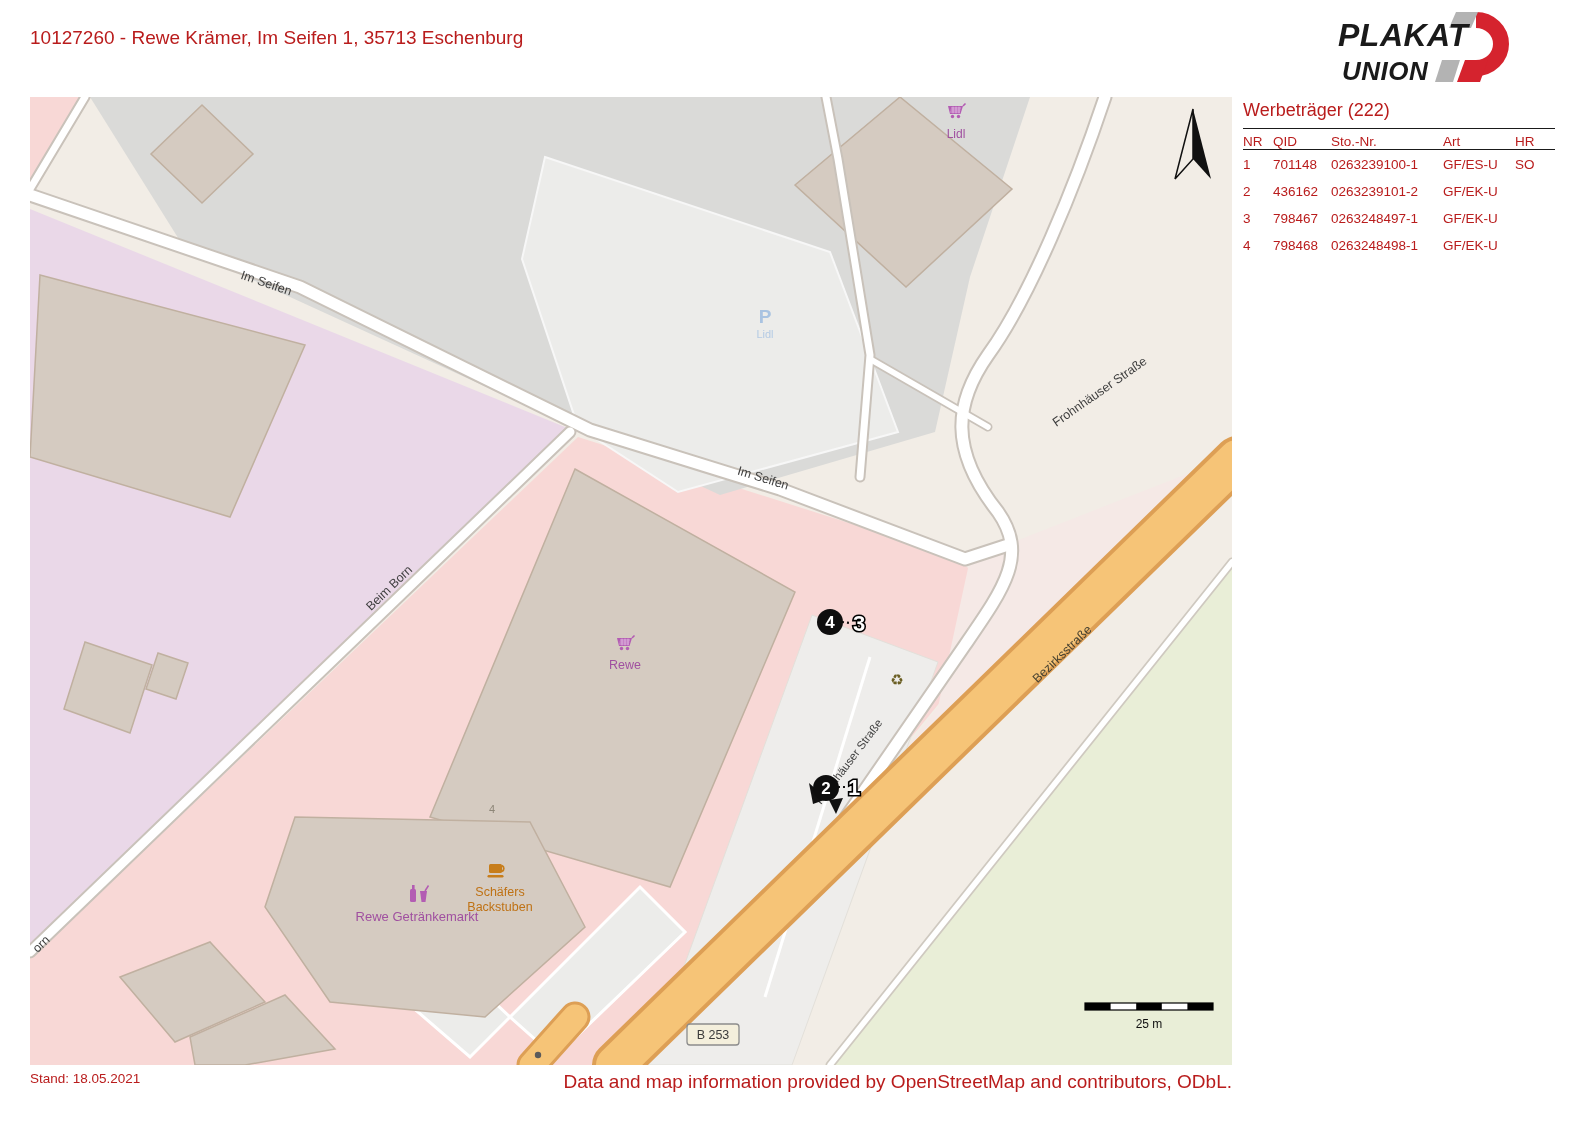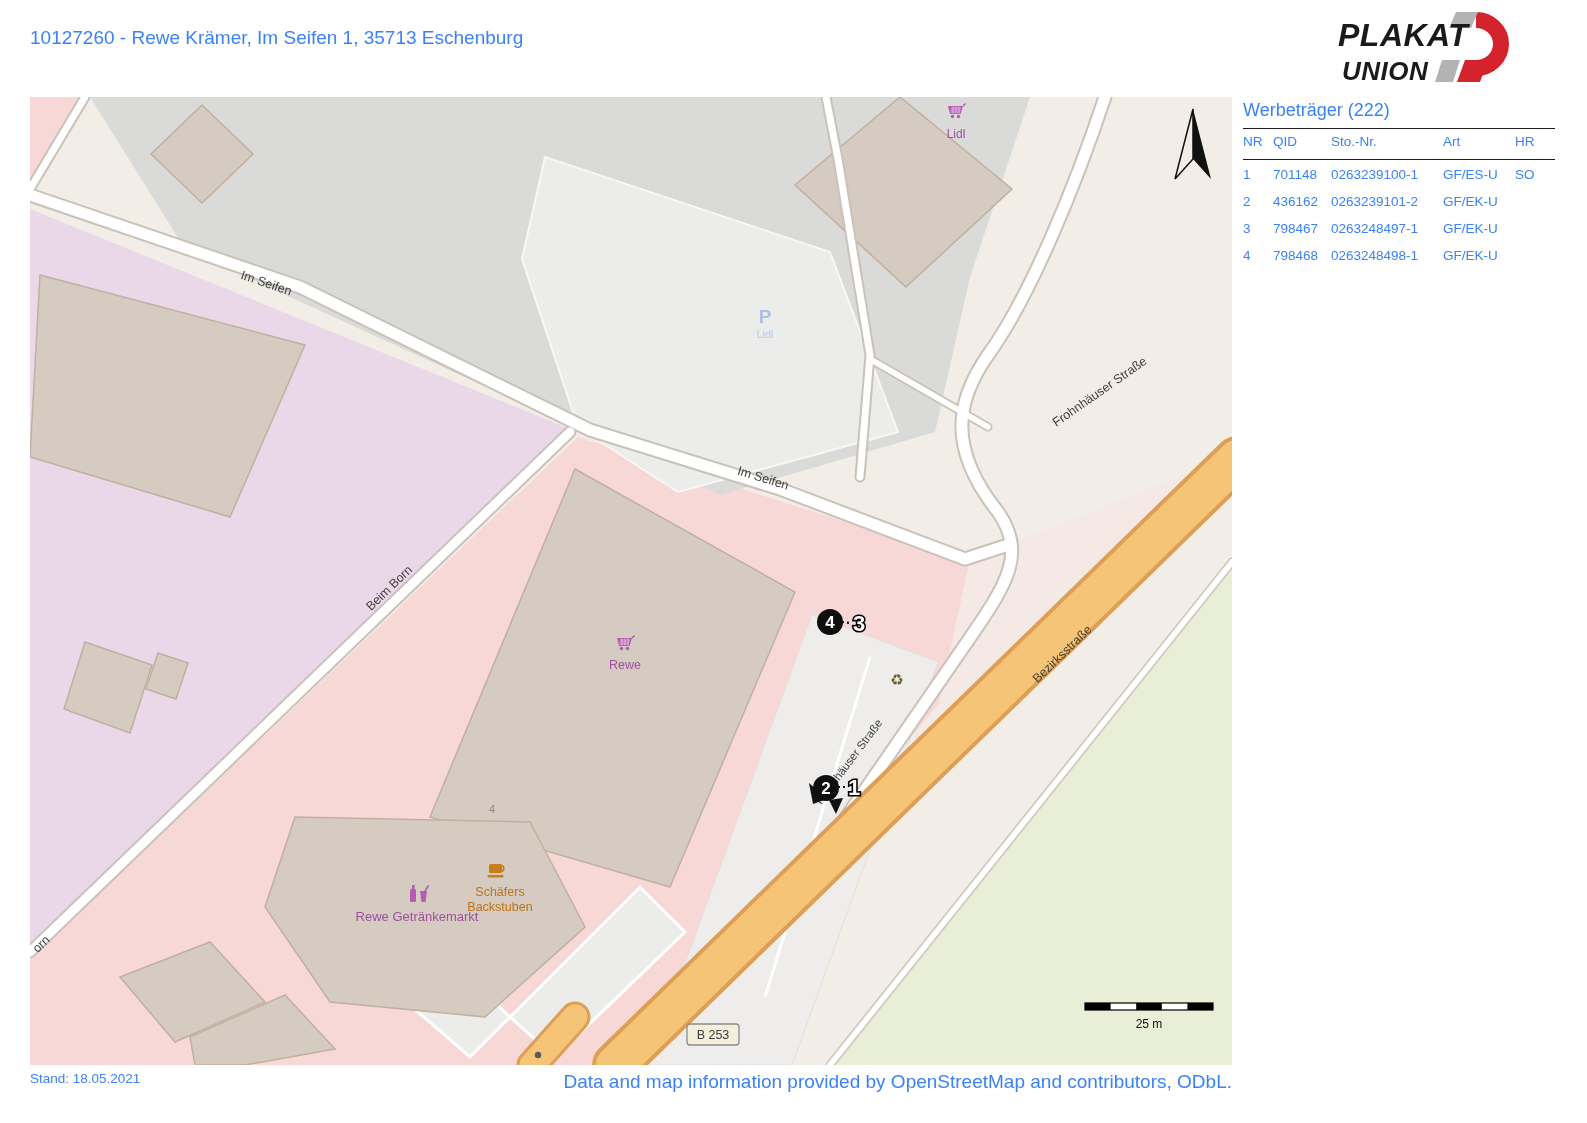--- a/index.html
+++ b/index.html
@@ -1,26 +1,26 @@
 <!DOCTYPE html>
 <html><head>
 <meta charset="utf-8">
 <style>
   html,body{margin:0;padding:0;background:#fff;}
   .page{position:relative;width:1587px;height:1123px;background:#ffffff;overflow:hidden;
-        font-family:"Liberation Sans", sans-serif;color:#3b82f6;border-radius:22px;}
+        font-family:"Liberation Sans", sans-serif;color:#b91c1c;border-radius:22px;}
   .hdr-line1{position:absolute;left:30px;top:27px;font-size:19px;white-space:nowrap;}
   .hdr-line2{position:absolute;left:30px;top:52px;font-size:19px;white-space:nowrap;}
   .logo{position:absolute;left:1338px;top:8px;}
   .map-wrap{position:absolute;left:30px;top:97px;width:1202px;height:968px;}
   .panel-title{position:absolute;left:1243px;top:100px;font-size:18px;text-align:right;}
   .wt-table{position:absolute;left:1243px;top:128px;width:312px;border-collapse:collapse;
             font-size:13.5px;}
   .wt-table th{font-weight:400;text-align:left;border-top:1.5px solid #1a1a1a;
-               border-bottom:1.5px solid #1a1a1a;padding:5px 0 10px 0;margin-left:34px;}
+               border-bottom:1.5px solid #1a1a1a;padding:5px 0 0 0;margin-left:34px;}
   .wt-table td{padding:7px 0 5px 0;}
   .foot-left{position:absolute;left:30px;top:1071px;font-size:13.5px;}
   .foot-right{position:absolute;right:355px;top:1071px;font-size:19px;}
   svg text{font-family:"Liberation Sans", sans-serif;}
 </style>
 </head>
 <body>
 
 <div class="page">
 

